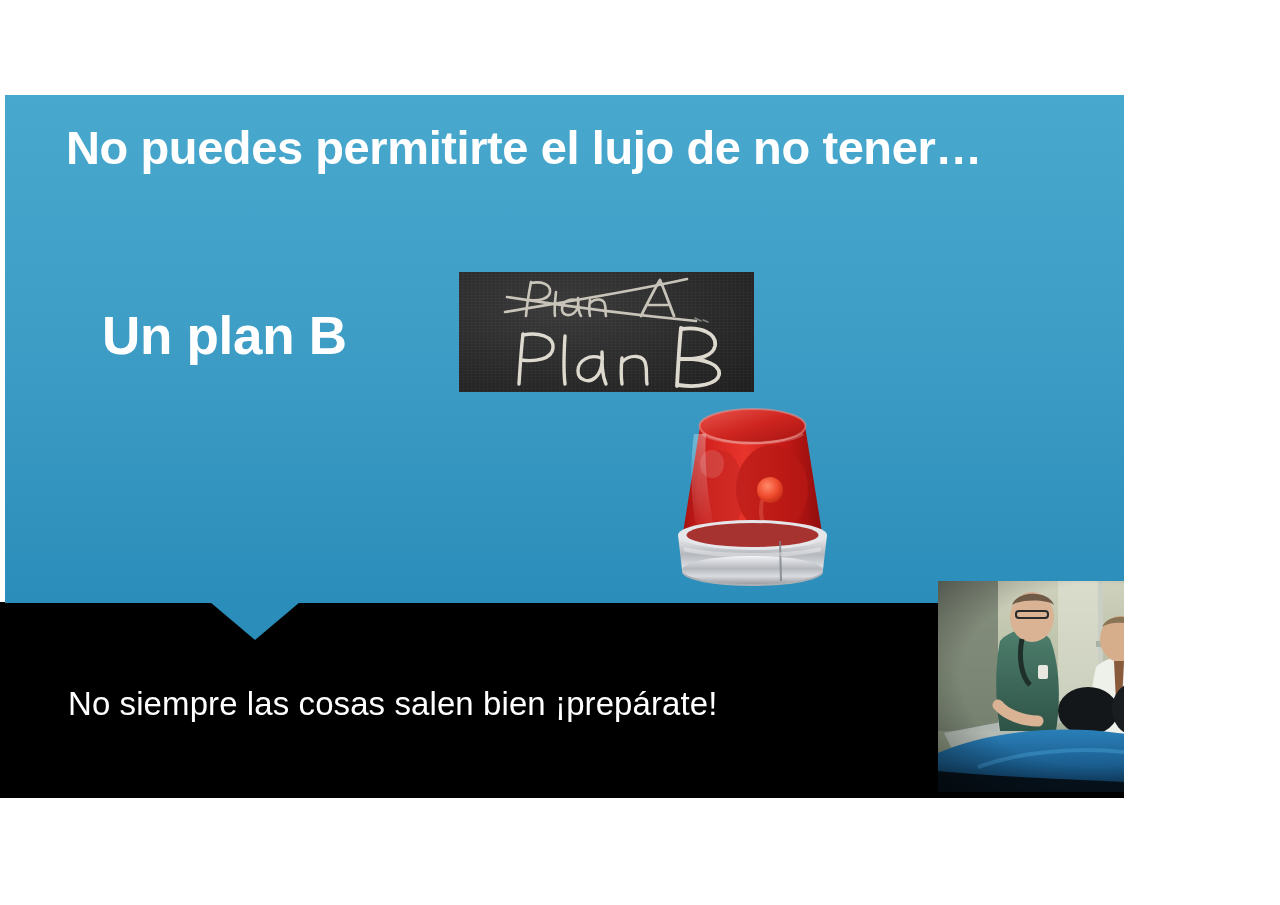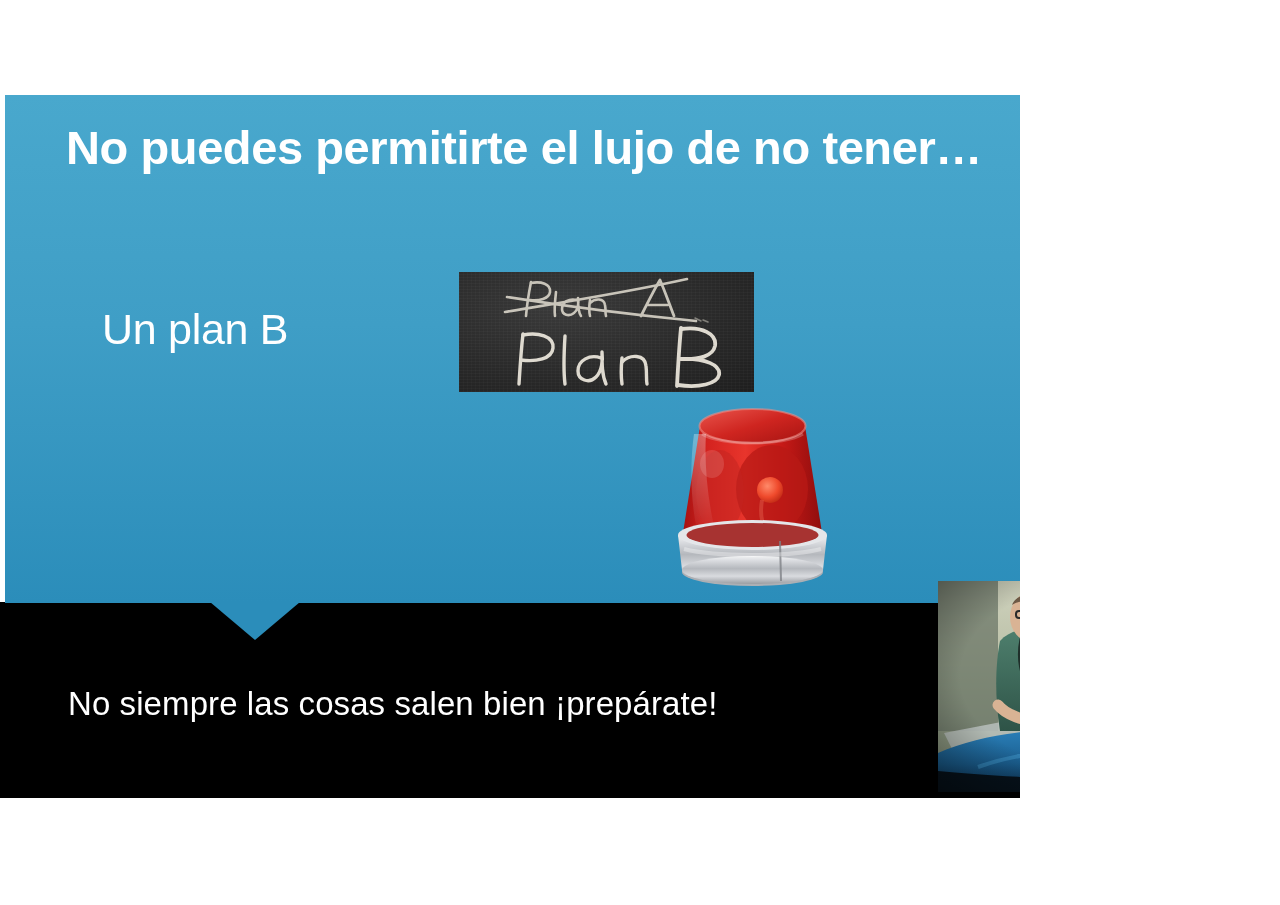--- a/index.html
+++ b/index.html
@@ -11,21 +11,21 @@
     width: 1280px;
     height: 905px;
     position: relative;
     overflow: hidden;
     font-family: "Liberation Sans", sans-serif;
   }
 
   #slide {
     position: absolute;
     left: 0; top: 0;
-    width: 1020px;
+    width: 1124px;
     height: 905px;
     background: #ffffff;
     overflow: hidden;
   }
 
   
   .blue-panel {
     position: absolute;
     left: 5px;
     top: 95px;
@@ -67,22 +67,22 @@
     font-weight: bold;
     line-height: 1.28;
     letter-spacing: -0.4px;
     white-space: pre-wrap;
   }
 
   
   .bullet-line {
     position: absolute;
     color: #ffffff;
-    font-size: 43px;
-    font-weight: normal;
+    font-size: 53px;
+    font-weight: bold;
     letter-spacing: -0.3px;
     white-space: nowrap;
   }
   .bullet-1 { left: 102px; top: 305px; }
   .bullet-2 { left: 100px; top: 462px; }
 
   
   .caption {
     position: absolute;
     left: 68px;

